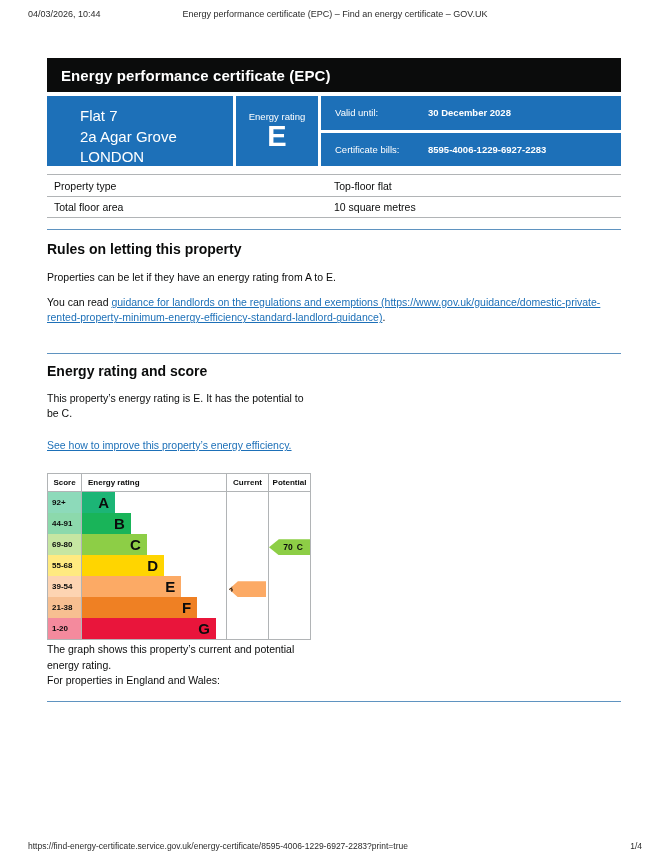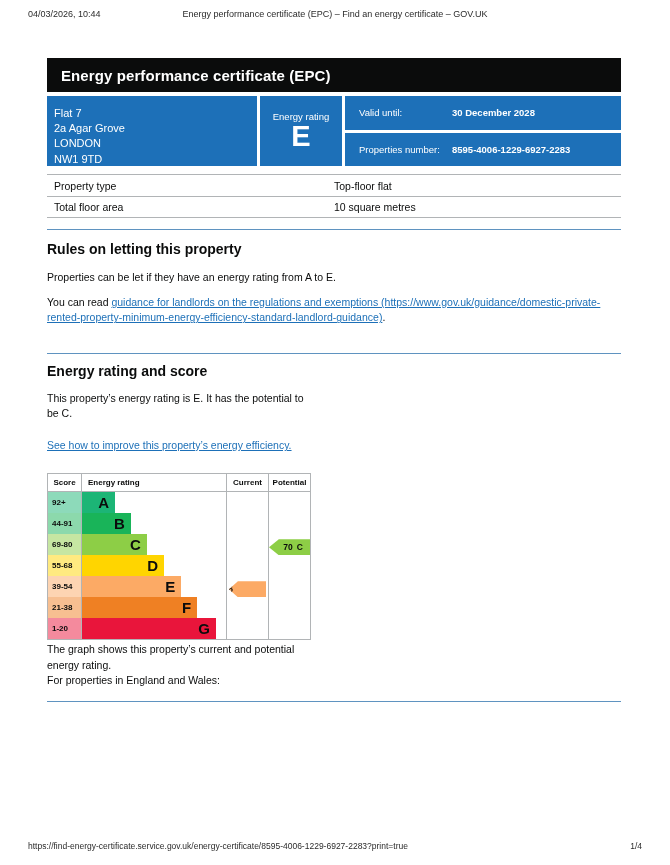--- a/index.html
+++ b/index.html
@@ -27,21 +27,21 @@
   
   .title-bar {
     background:#0b0c0c; color:#ffffff; height:34px;
     display:flex; align-items:center; padding-left:14px;
   }
   .title-bar h1 { font-size:15px; font-weight:bold; letter-spacing:.1px; }
 
   
   .summary { margin-top:4px; display:flex; gap:3px; height:70px; }
   .panel { background:#1d70b8; color:#ffffff; }
-  .panel.address { width:210px; padding:10px 0 0 7px; font-size:11px; line-height:1.38; }
+  .panel.address { width:186px; padding:10px 0 0 33px; font-size:15px; line-height:1.38; }
   .panel.rating  { width:82px; display:flex; flex-direction:column; align-items:center; justify-content:center; }
   .panel.rating .lbl { font-size:9.5px; margin-bottom:0px; }
   .panel.rating .big { font-size:29px; font-weight:bold; line-height:1; }
   .panel-right { flex:1; display:flex; flex-direction:column; gap:3px; }
   .panel-right .rowp { background:#1d70b8; color:#fff; flex:1; position:relative; display:flex; align-items:center; font-size:9.5px; }
   .panel-right .rowp .lbl { position:absolute; left:14px; }
   .panel-right .rowp .val { position:absolute; left:107px; font-weight:bold; }
 
   
   .prop-table { margin-top:8px; font-size:10.5px; }
@@ -118,21 +118,21 @@
     <div class="panel rating">
       <div class="lbl">Energy rating</div>
       <div class="big">E</div>
     </div>
     <div class="panel-right">
       <div class="rowp">
         <span class="lbl">Valid until:</span>
         <span class="val">30 December 2028</span>
       </div>
       <div class="rowp">
-        <span class="lbl">Properties number:</span>
+        <span class="lbl">Certificate bills:</span>
         <span class="val">8595-4006-1229-6927-2283</span>
       </div>
     </div>
   </div>
 
   <div class="prop-table">
     <div class="trow">
       <span class="tl">Property type</span>
       <span class="tv">Top-floor flat</span>
     </div>

